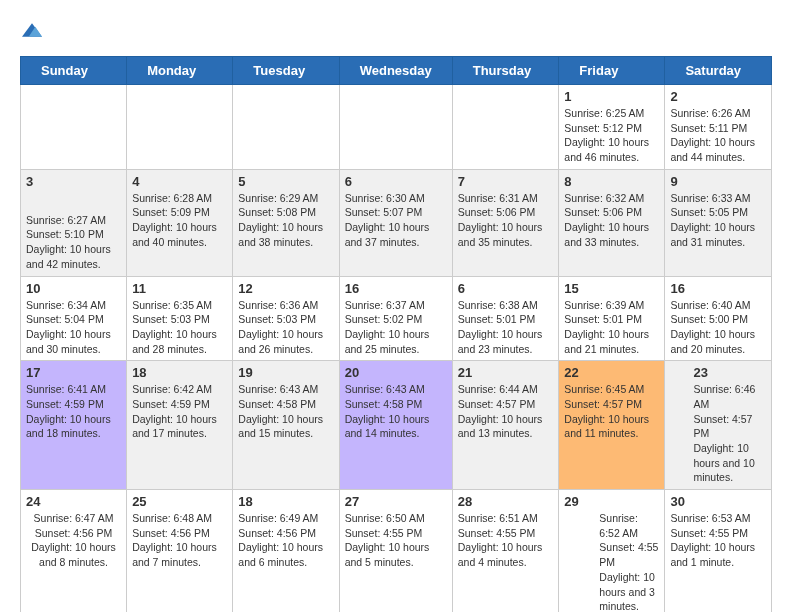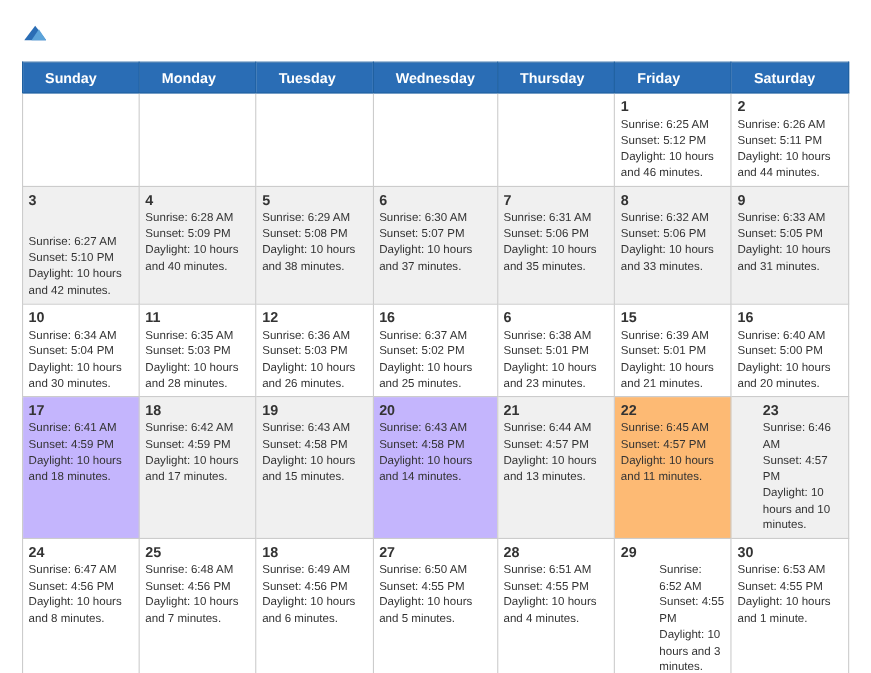--- a/index.html
+++ b/index.html
@@ -277,21 +277,21 @@
         <td style="background: rgb(240, 240, 240); padding-left: 28px;">
           <span class="day-number">23</span>
           <div class="day-info" style="white-space: pre-line;">Sunrise: 6:46 AM
 Sunset: 4:57 PM
 Daylight: 10 hours and 10 minutes.</div>
         </td>
       </tr>
       <tr>
         <td>
           <span class="day-number">24</span>
-          <div class="day-info" style="white-space: pre-line;">Sunrise: 6:47 AM
+          <div class="day-info" style="white-space: pre-line; text-align: center;">Sunrise: 6:47 AM
 Sunset: 4:56 PM
 Daylight: 10 hours and 8 minutes.</div>
         </td>
         <td>
           <span class="day-number">25</span>
           <div class="day-info" style="white-space: pre-line;">Sunrise: 6:48 AM
 Sunset: 4:56 PM
 Daylight: 10 hours and 7 minutes.</div>
         </td>
         <td>

